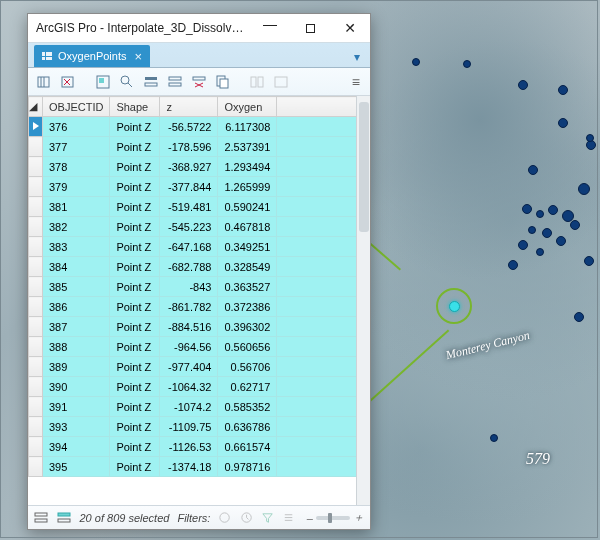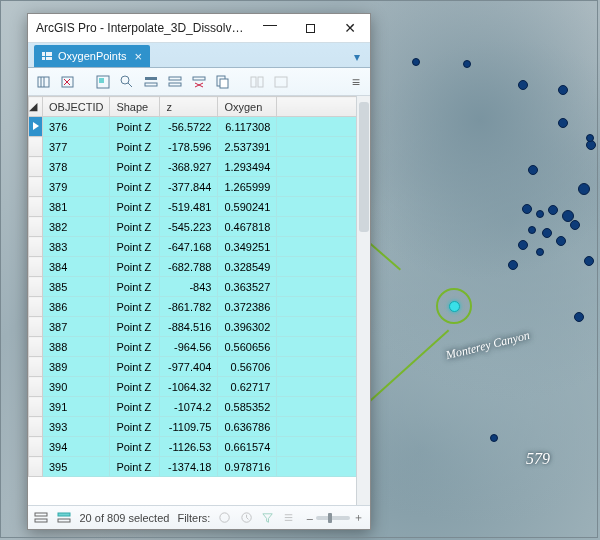--- a/index.html
+++ b/index.html
@@ -208,20 +208,21 @@
   }
   .statusbar {
     height: 24px;
     border-top: 1px solid #cfd8df;
     background: linear-gradient(#fafcfe,#f0f4f7);
     display: flex; align-items: center;
     padding: 0 6px;
     gap: 8px;
     font-size: 11px;
     color: #444;
+    font-style: italic;
   }
   .sbtn { width: 18px; height: 18px; display:flex; align-items:center; justify-content:center; }
   .sbtn svg { width: 14px; height: 14px; }
   .status-text { white-space: nowrap; }
   .filter-label { color:#444; }
   .filter-icn { opacity: .5; width:16px; height:16px; display:inline-flex; align-items:center; justify-content:center; }
   .zoom { display:flex; align-items:center; gap:3px; margin-left:4px; color:#666;}
   .zoom .track { width: 34px; height:4px; background:#cfd6db; border-radius:2px; position:relative;}
   .zoom .handle { position:absolute; left:12px; top:-3px; width:4px; height:10px; background:#8a949b; border-radius:1px;}
   .border-outer { position:absolute; top:0;left:0;width:598px;height:538px; border:1px solid #7a8a92; pointer-events:none;}

